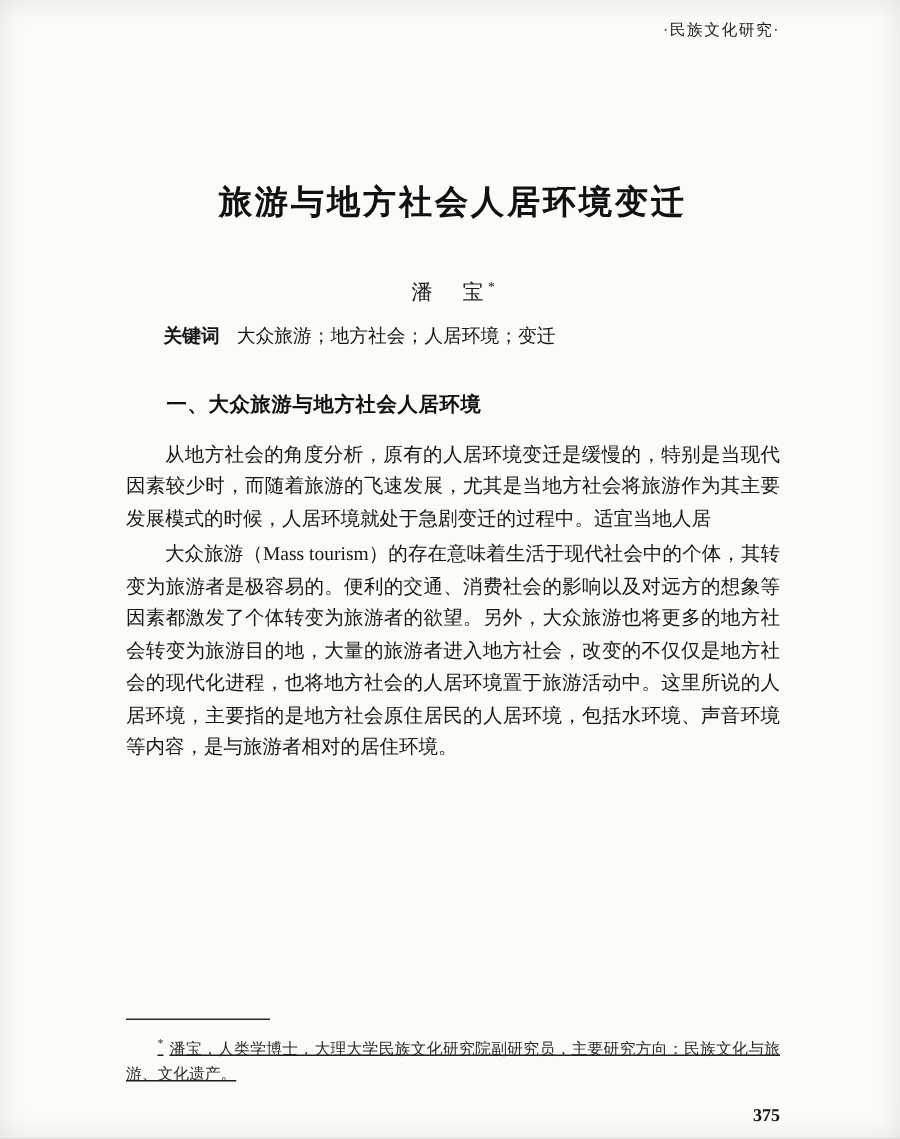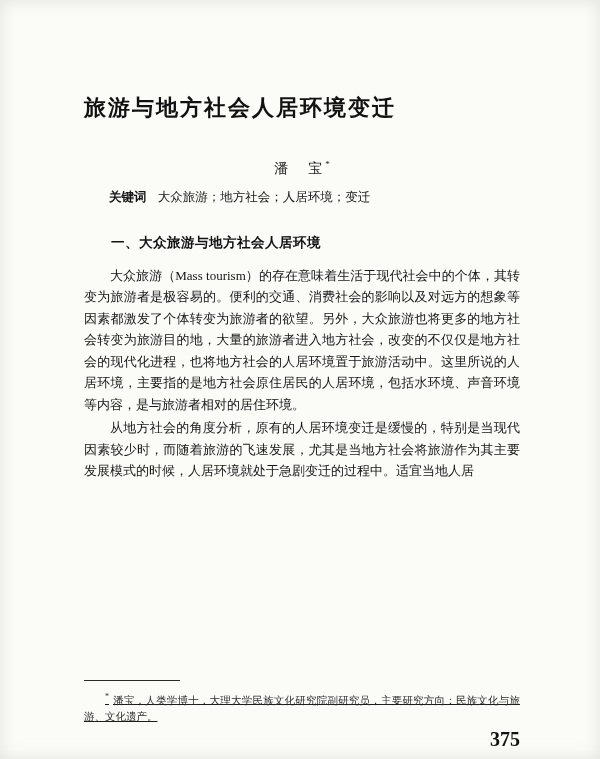--- a/index.html
+++ b/index.html
@@ -27,21 +27,21 @@
   }
   .running-head {
     text-align: right;
     font-size: 10.5px;
     letter-spacing: 1px;
     padding-top: 13px;
     color: #222;
   }
   .title {
     margin: 93px 0 0 0;
-    text-align: left;
+    text-align: center;
     font-family: "DejaVu Sans", "Liberation Sans", sans-serif;
     font-weight: bold;
     font-size: 22px;
     letter-spacing: 2px;
     color: #111;
   }
   .author {
     margin-top: 36px;
     text-align: center;
     font-size: 14px;
@@ -115,43 +115,44 @@
   }
   .footnote sup {
     font-size: 8px;
     margin-right: 4px;
   }
   .page-number {
     position: absolute;
     right: 80px;
     bottom: 8px;
     font-weight: bold;
-    font-size: 20px;
+    font-size: 12px;
     color: #111;
   }
 </style>
 </head>
 <body>
 
 <div class="page">
   <div class="content">
 
+    <div class="running-head">·民族文化研究·</div>
 
     <h1 class="title">旅游与地方社会人居环境变迁</h1>
 
     <div class="author"><span>潘　宝</span><sup>*</sup></div>
 
 
     <p class="keywords"><span class="label">关键词</span><span>大众旅游；地方社会；人居环境；变迁</span></p>
 
     <h2 class="section-heading">一、大众旅游与地方社会人居环境</h2>
 
+    <p class="body-para">从地方社会的角度分析，原有的人居环境变迁是缓慢的，特别是当现代因素较少时，而随着旅游的飞速发展，尤其是当地方社会将旅游作为其主要发展模式的时候，人居环境就处于急剧变迁的过程中。适宜当地人居</p>
+
     <p class="body-para">大众旅游（Mass tourism）的存在意味着生活于现代社会中的个体，其转变为旅游者是极容易的。便利的交通、消费社会的影响以及对远方的想象等因素都激发了个体转变为旅游者的欲望。另外，大众旅游也将更多的地方社会转变为旅游目的地，大量的旅游者进入地方社会，改变的不仅仅是地方社会的现代化进程，也将地方社会的人居环境置于旅游活动中。这里所说的人居环境，主要指的是地方社会原住居民的人居环境，包括水环境、声音环境等内容，是与旅游者相对的居住环境。</p>
-
-    <p class="body-para">从地方社会的角度分析，原有的人居环境变迁是缓慢的，特别是当现代因素较少时，而随着旅游的飞速发展，尤其是当地方社会将旅游作为其主要发展模式的时候，人居环境就处于急剧变迁的过程中。适宜当地人居</p>
 
   </div>
 
   <div class="footnote-area">
     <div class="footnote-rule"></div>
     <p class="footnote"><sup>*</sup><span>潘宝，人类学博士，大理大学民族文化研究院副研究员，主要研究方向：民族文化与旅游、文化遗产。</span></p>
   </div>
 
   <div class="page-number">375</div>
 </div>

